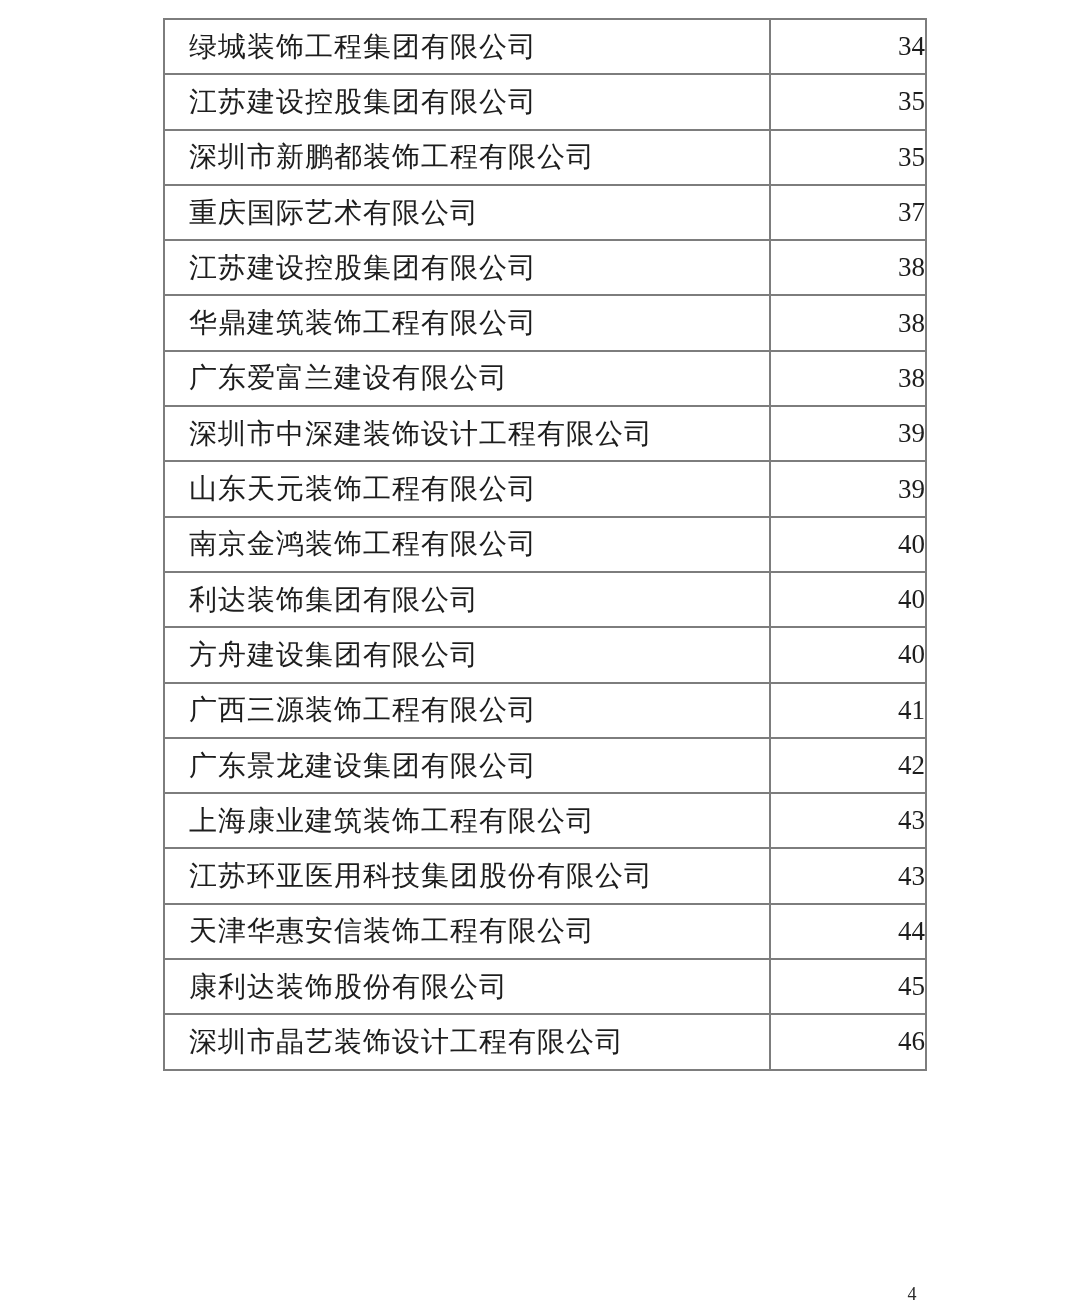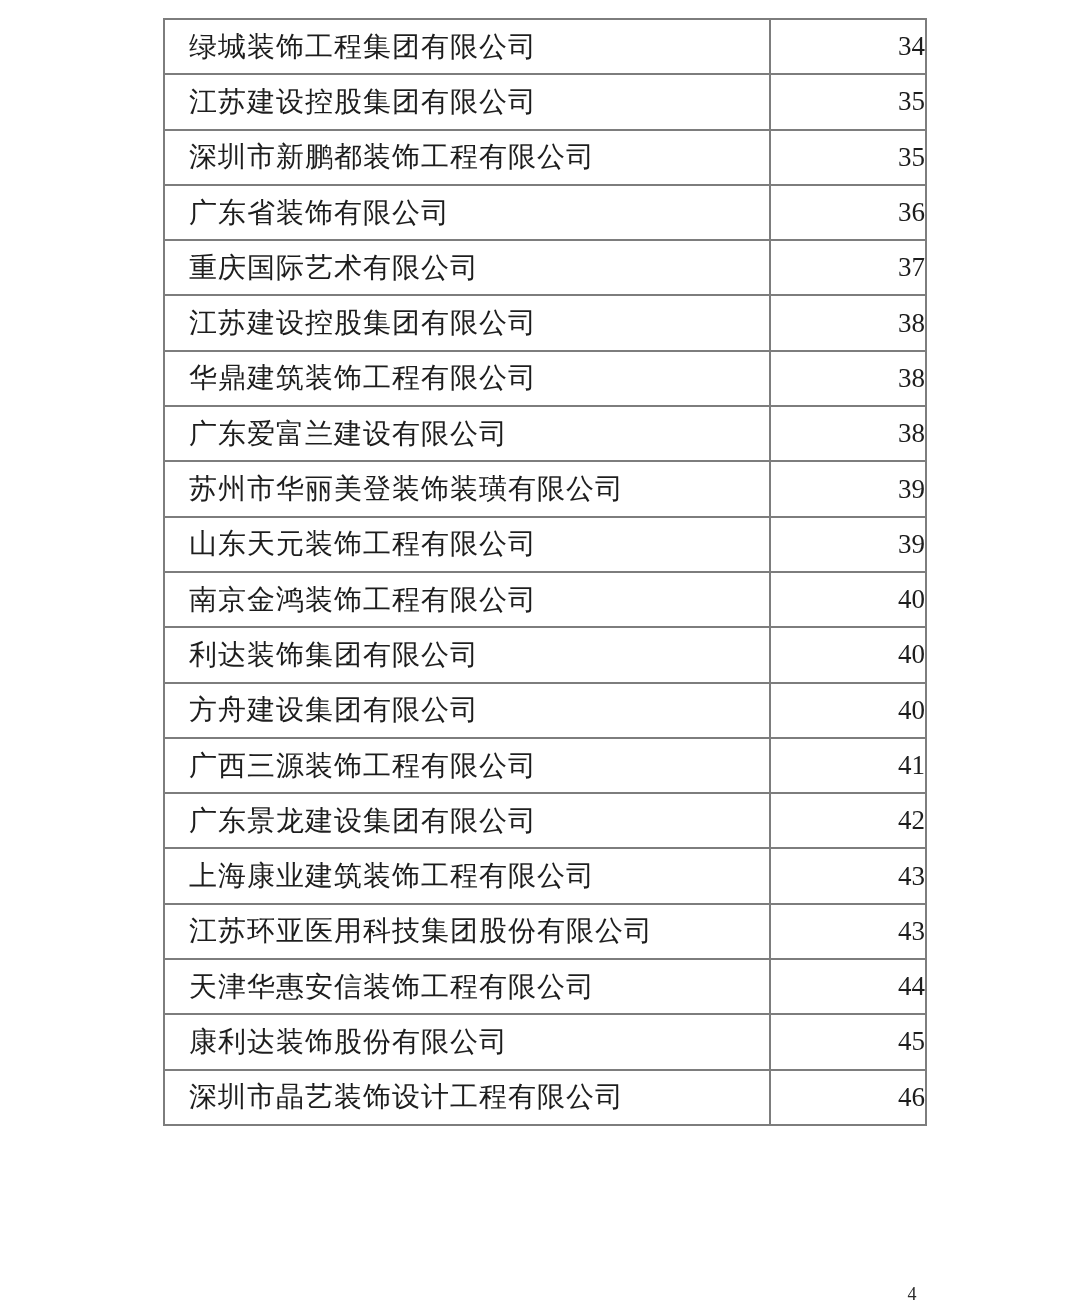--- a/index.html
+++ b/index.html
@@ -68,41 +68,37 @@
         </tr>
         <tr>
           <td class="company-cell">江苏建设控股集团有限公司</td>
           <td class="value-cell">35</td>
         </tr>
         <tr>
           <td class="company-cell">深圳市新鹏都装饰工程有限公司</td>
           <td class="value-cell">35</td>
         </tr>
         <tr>
-          <td class="company-cell">广东省装饰有限公司</td>
-          <td class="value-cell">36</td>
-        </tr>
-        <tr>
           <td class="company-cell">重庆国际艺术有限公司</td>
           <td class="value-cell">37</td>
         </tr>
         <tr>
           <td class="company-cell">江苏建设控股集团有限公司</td>
           <td class="value-cell">38</td>
         </tr>
         <tr>
           <td class="company-cell">华鼎建筑装饰工程有限公司</td>
           <td class="value-cell">38</td>
         </tr>
         <tr>
           <td class="company-cell">广东爱富兰建设有限公司</td>
           <td class="value-cell">38</td>
         </tr>
         <tr>
-          <td class="company-cell">苏州市华丽美登装饰装璜有限公司</td>
+          <td class="company-cell">深圳市中深建装饰设计工程有限公司</td>
           <td class="value-cell">39</td>
         </tr>
         <tr>
           <td class="company-cell">山东天元装饰工程有限公司</td>
           <td class="value-cell">39</td>
         </tr>
         <tr>
           <td class="company-cell">南京金鸿装饰工程有限公司</td>
           <td class="value-cell">40</td>
         </tr>

